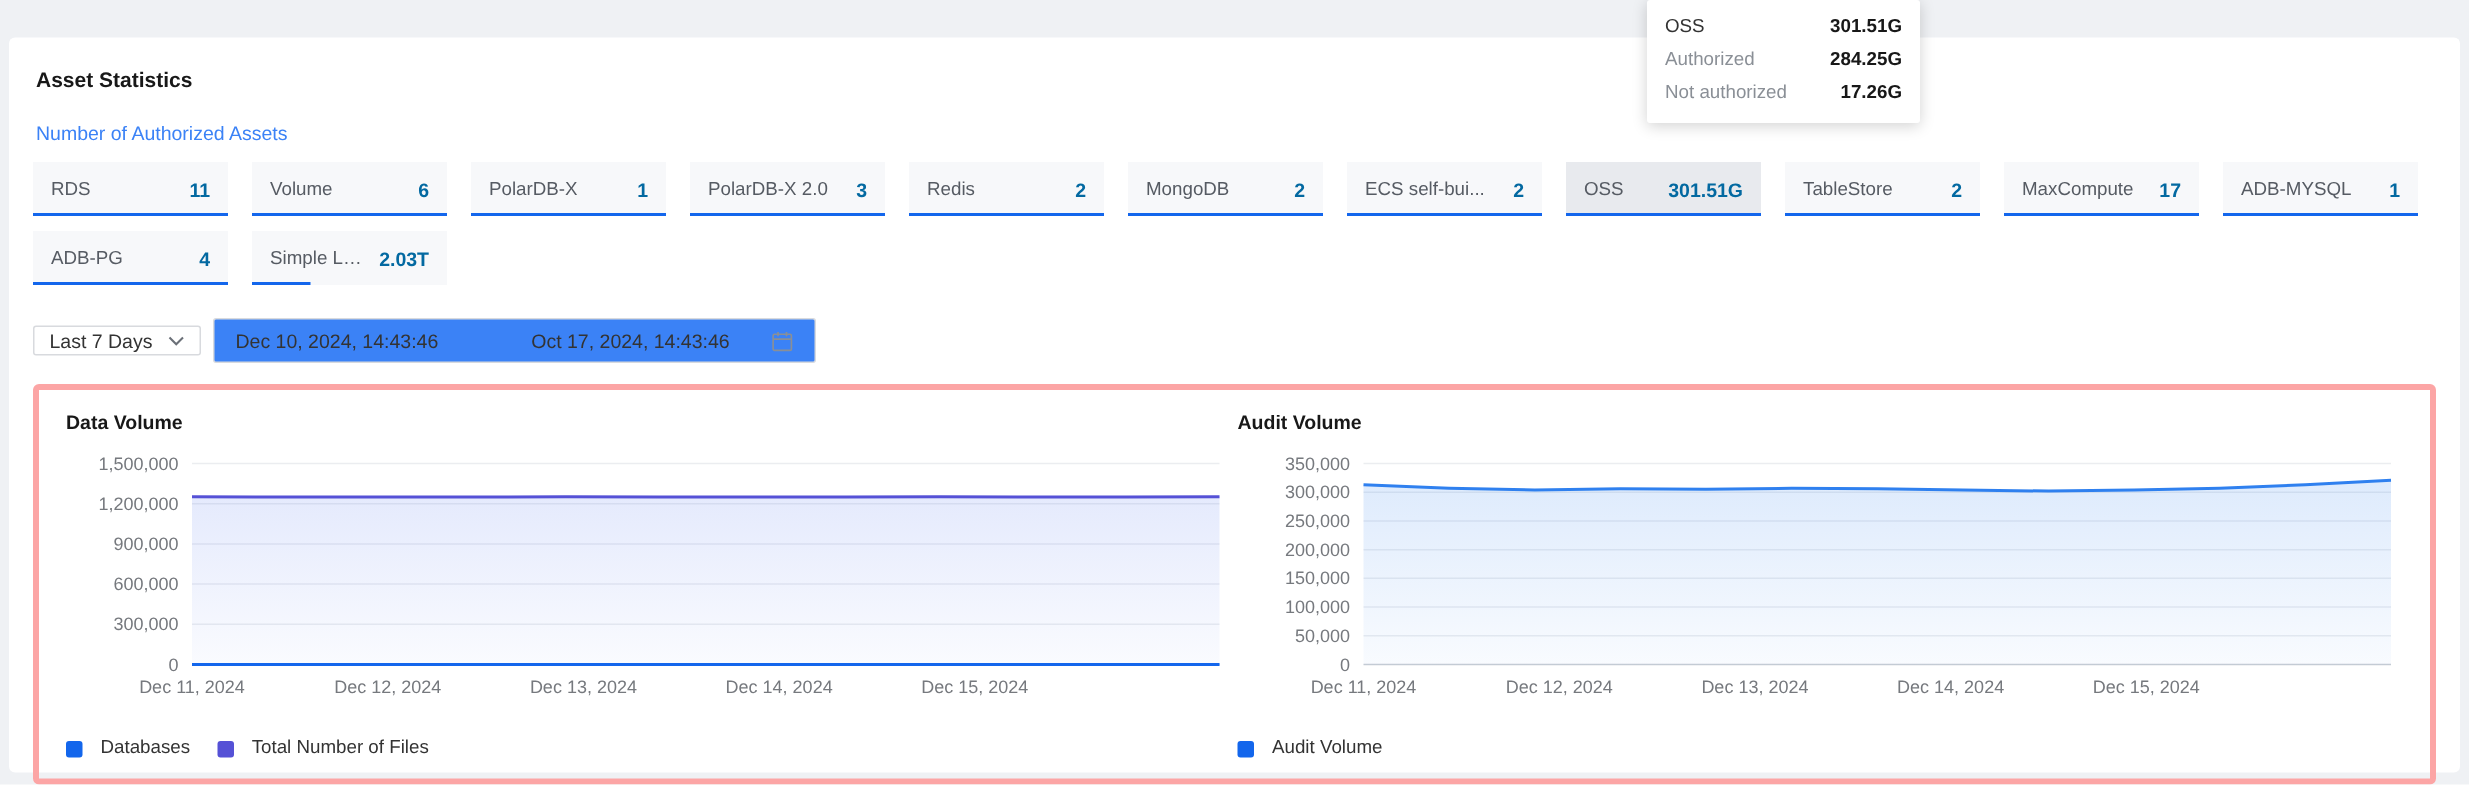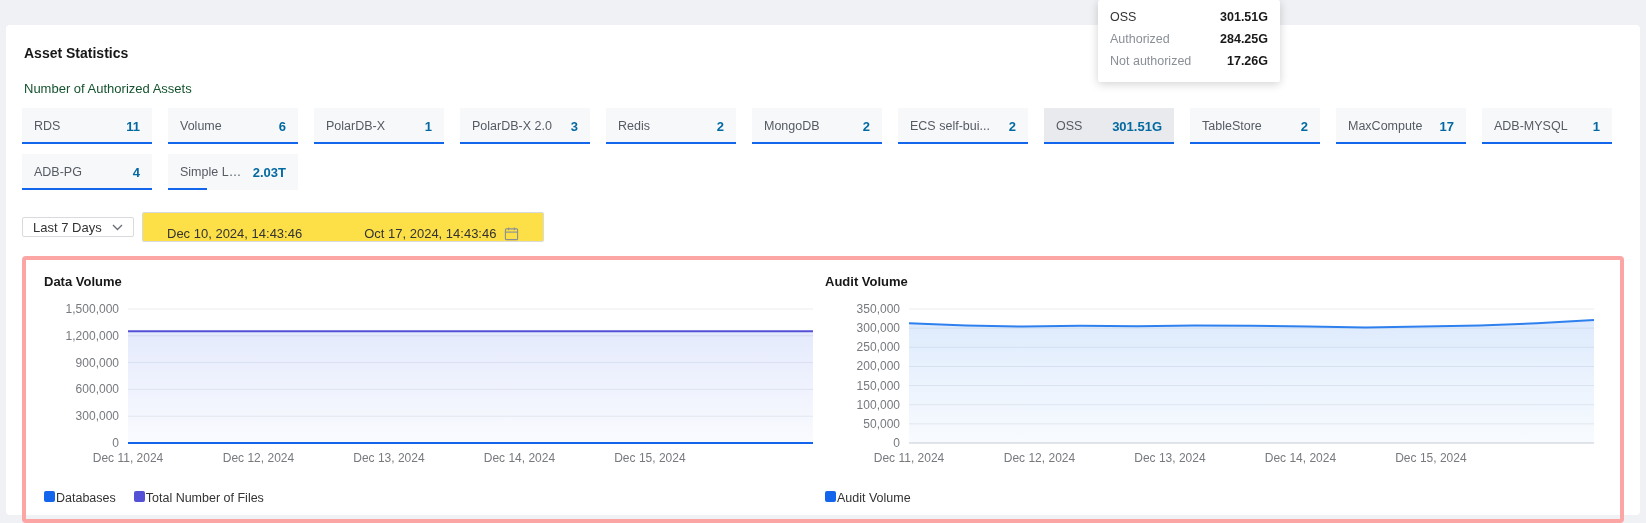--- a/index.html
+++ b/index.html
@@ -7,21 +7,21 @@
     width:1646px; height:523px; position:relative; overflow:hidden;
     background:#eff1f4;
     font-family:"Liberation Sans", sans-serif;
     color:#181818;
   }
   .panel {
     position:absolute; left:6px; right:6px; top:25px; bottom:8px;
     background:#ffffff; border-radius:4px; padding:14px 16px; box-sizing:border-box;
   }
   .page-title { font-size:14px; font-weight:bold; color:#181818; margin:6px 0 20px 2px; }
-  .section-title { font-size:13px; color:#14532d; margin:0 0 12px 2px; }
+  .section-title { font-size:13px; color:#3b82f6; margin:0 0 12px 2px; }
 
   .chips { display:flex; flex-wrap:wrap; gap:10px 16px; }
   .chip {
     width:130px; height:36px; background:#f7f8fa; position:relative;
     display:flex; align-items:center; justify-content:space-between;
     padding:0 12px; box-sizing:border-box; cursor:pointer;
   }
   .chip.highlight { background:#e8eaee; }
   .chip .label {
     font-size:12.5px; color:#565b63; white-space:nowrap; overflow:hidden;
@@ -32,35 +32,35 @@
 
   .filters { display:flex; gap:8px; margin-top:22px; align-items:center; }
   .select-box {
     width:112px; height:20px; border:1px solid #d8dade; border-radius:2px;
     display:flex; align-items:center; justify-content:space-between;
     padding:0 10px; box-sizing:border-box; font-size:13px; color:#333;
     background:#fff; cursor:pointer;
   }
   .range-box {
     width:402px; height:30px; border:1px solid #d8dade; border-radius:2px;
-    display:flex; align-items:flex-end; padding:0 24px; box-sizing:border-box;
-    font-size:13px; color:#333; background:#fde047; cursor:pointer;
+    display:flex; align-items:center; padding:0 14px; box-sizing:border-box;
+    font-size:13px; color:#333; background:#3b82f6; cursor:pointer;
   }
   .range-box .start { margin-right:62px; }
   .range-box .cal { margin-left:auto; display:flex; align-items:center; }
 
   .charts-box {
     margin-top:14px; border:4px solid #fca5a5; border-radius:4px;
     padding:14px 16px 10px; display:flex;
   }
   .chart-block { flex:1; min-width:0; }
   .chart-title { font-size:13px; font-weight:bold; color:#181818; margin:0 0 8px 2px; }
   .chart-canvas { width:100%; height:190px; }
   .legend { display:flex; gap:18px; margin:4px 0 4px 2px; }
-  .legend-item { display:flex; align-items:flex-start; gap:1px; font-size:12.5px; color:#333; cursor:pointer; }
+  .legend-item { display:flex; align-items:flex-end; gap:12px; font-size:12.5px; color:#333; cursor:pointer; }
   .legend-sq { width:11px; height:11px; border-radius:2px; display:inline-block; }
 
   .tooltip {
     position:absolute; left:1098px; top:0; width:182px; z-index:20;
     background:#fff; border-radius:2px; box-shadow:0 2px 10px rgba(0,0,0,0.18);
     padding:6px 12px 10px; box-sizing:border-box; font-size:12.5px;
   }
   .t-row { display:flex; justify-content:space-between; align-items:center; padding:4px 0; }
   .t-row .t-label { color:#8a8f96; }
   .t-row.t-head .t-label { color:#333; }

